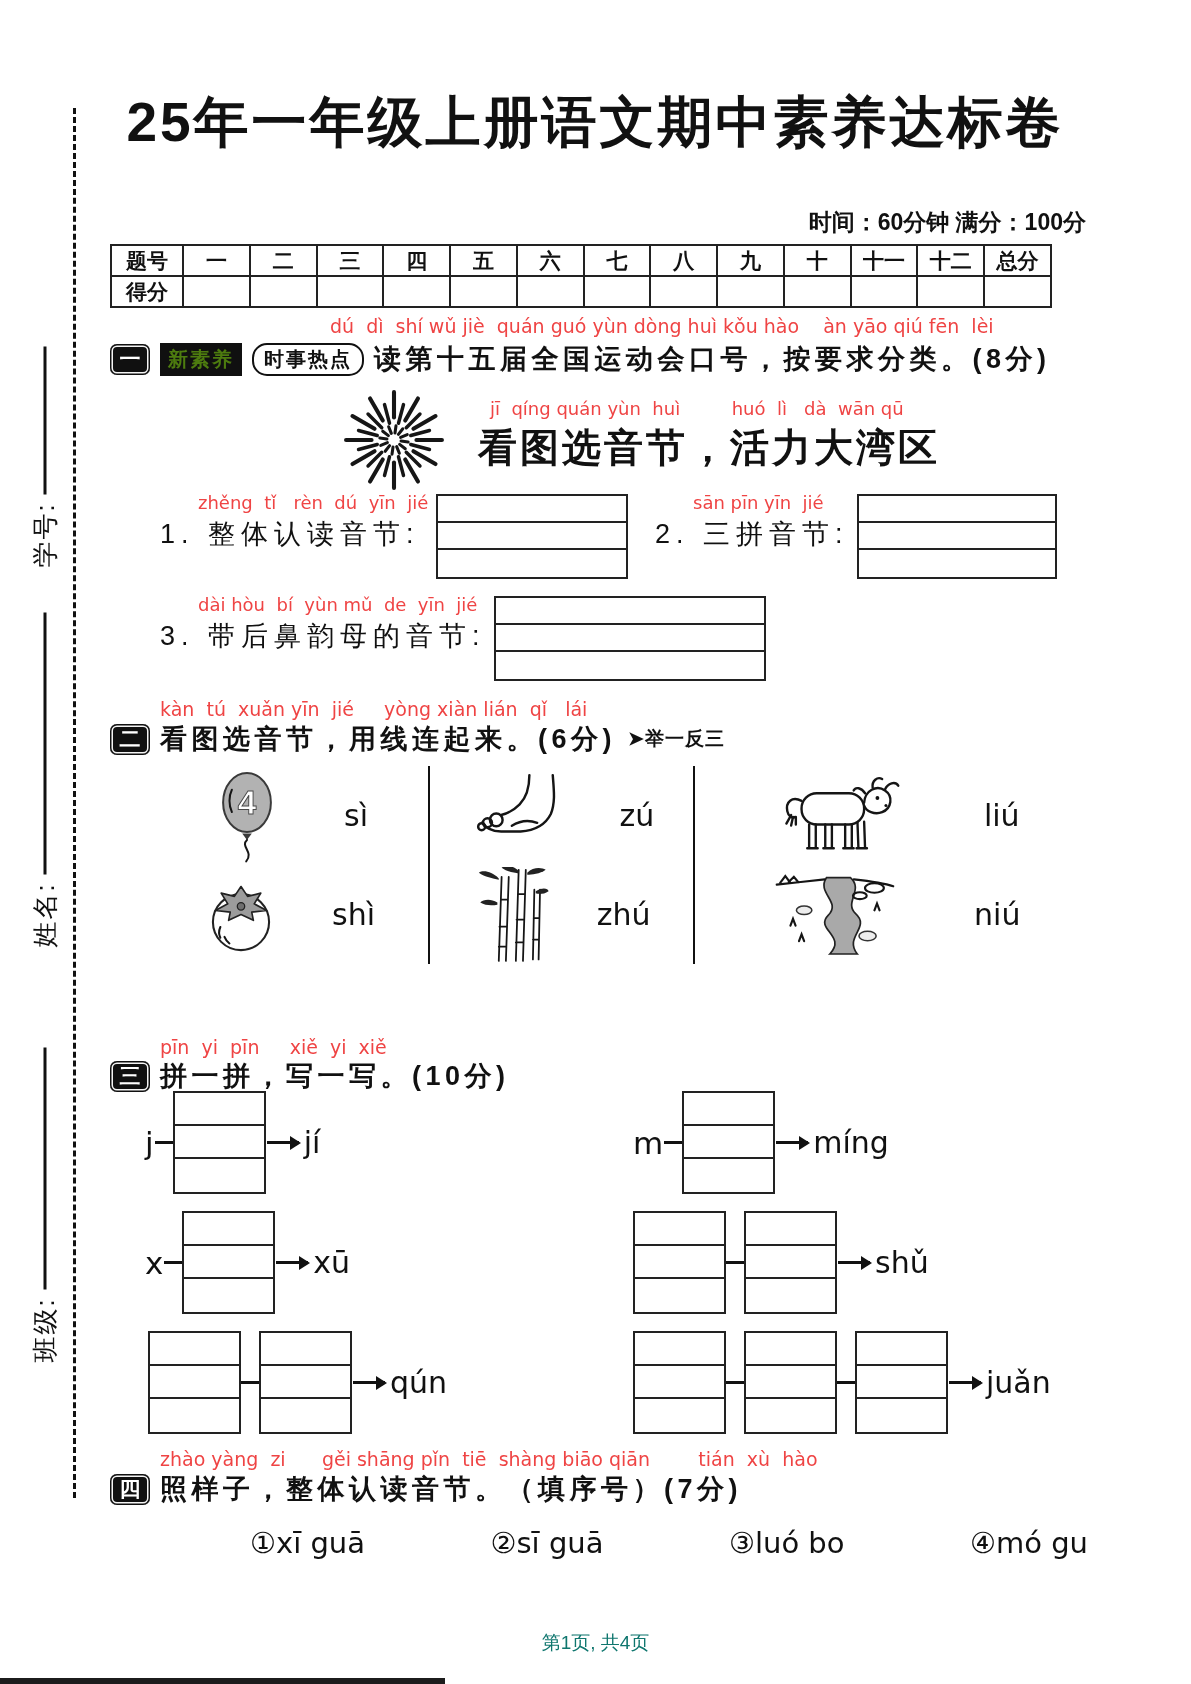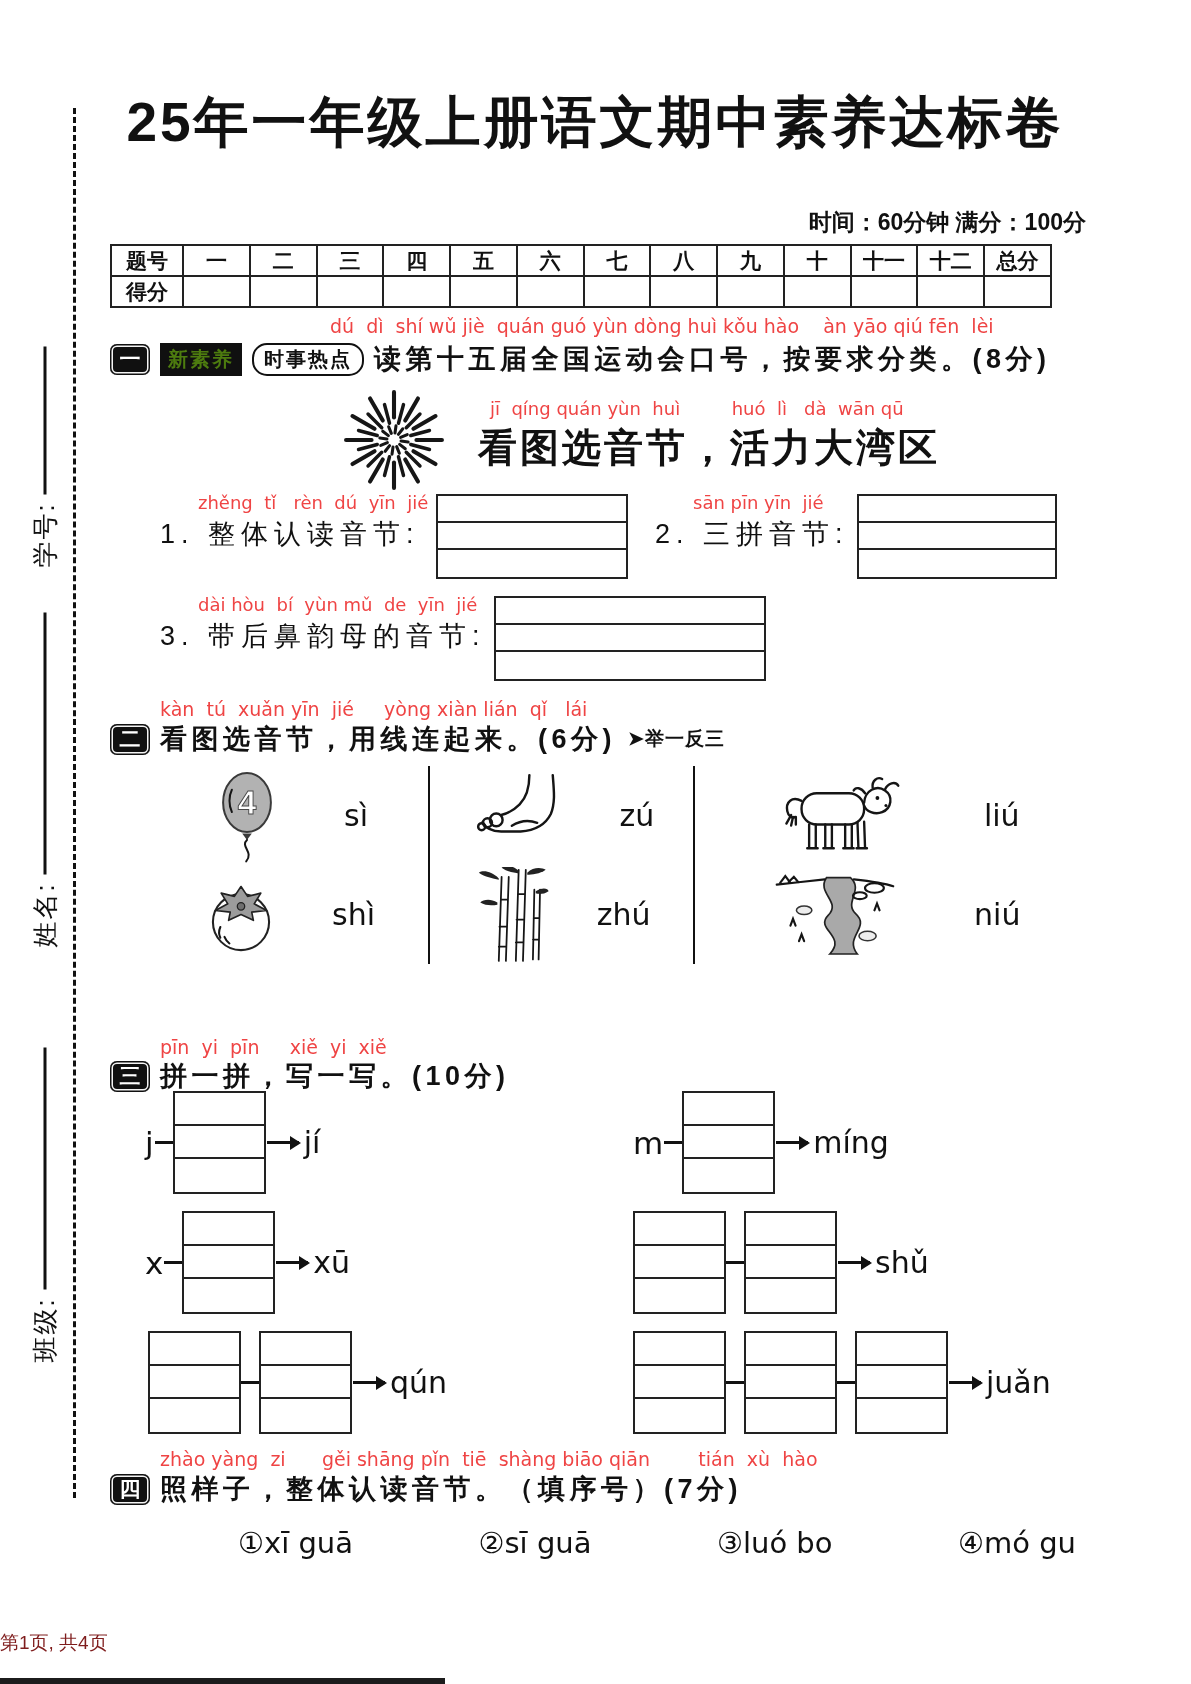--- a/index.html
+++ b/index.html
@@ -63,24 +63,24 @@
   .conn { width:18px; height:3px; background:#111; }
   .bstack { border:2.5px solid #222; width:93px; background:#fff; }
   .bstack .bc { height:33px; border-bottom:2px solid #222; }
   .bstack .bc:last-child { border-bottom:none; }
   .arrow { width:32px; height:3px; background:#111; position:relative; margin:0 3px 0 1px; }
   .arrow::after { content:""; position:absolute; right:-2px; top:-5.5px;
                   border-left:11px solid #111; border-top:7px solid transparent; border-bottom:7px solid transparent; }
   .result { font-family:"DejaVu Sans", sans-serif; font-size:30px; margin-left:2px; }
 
   
-  .opts { position:absolute; left:238px; top:1526px; width:838px; display:flex; justify-content:space-between; }
+  .opts { position:absolute; left:250px; top:1526px; width:838px; display:flex; justify-content:space-between; }
   .opt { font-family:"DejaVu Sans", sans-serif; font-size:29px; }
 
-  .footer { position:absolute; left:0; top:1630px; width:100%; font-size:19px; color:#7f1d1d; }
+  .footer { position:absolute; left:0; top:1630px; width:100%; text-align:center; font-size:19px; color:#0f766e; }
 
   svg .ln { stroke:#151515; stroke-width:2.5; fill:none; stroke-linecap:round; }
 </style>
 </head>
 <body>
 
 <div class="page">
 
   <div class="dash-line"></div>
   <div class="mlabel" style="left:-70px; top:435px; width:230px;">

